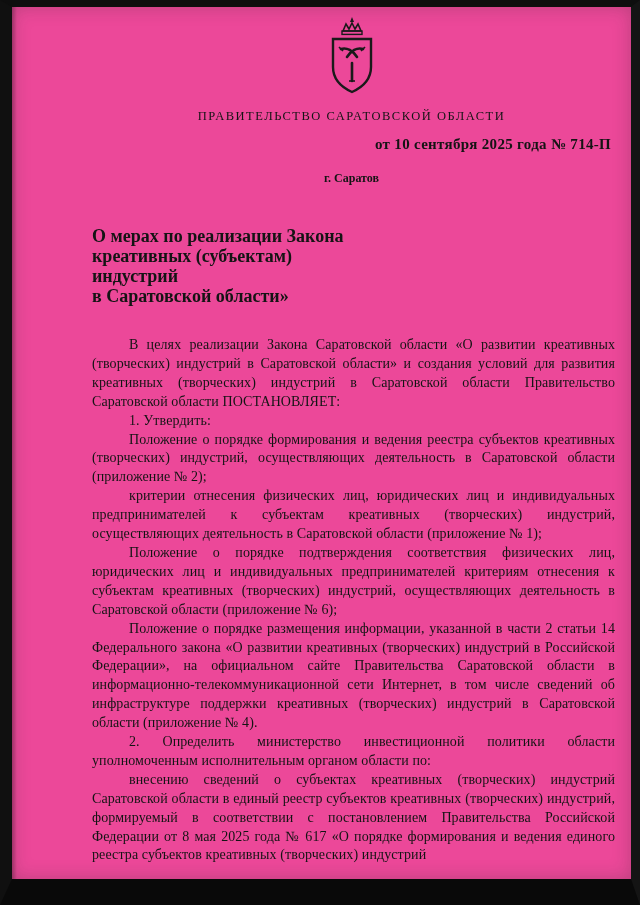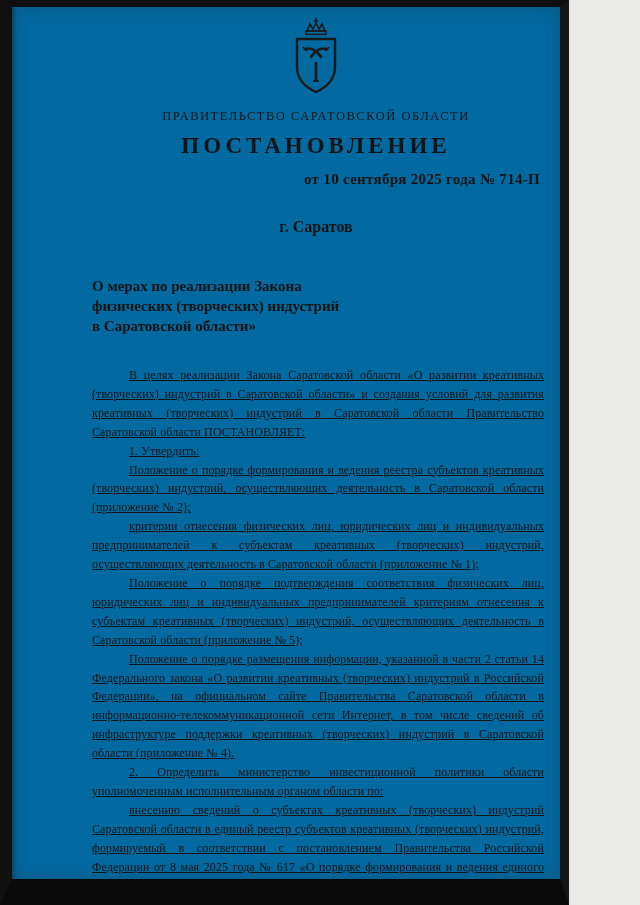--- a/index.html
+++ b/index.html
@@ -1,20 +1,20 @@
 <!DOCTYPE html>
 <html><head>
 <meta charset="utf-8">
 <style>
   html,body{margin:0;padding:0;background:#e9e9e6;}
   .page{
     position:relative;
-    width:569px;height:905px;
+    width:640px;height:905px;
     box-sizing:border-box;
-    background:#0369a1;
+    background:#ec4899;
     border-left:12px solid #101010;
     border-right:9px solid #141414;
     border-top:7px solid #0e0e0e;
     border-bottom:26px solid #090909;
     overflow:hidden;
     font-family:"Liberation Serif","DejaVu Serif",serif;
     color:#141414;
     box-shadow:inset 0 0 18px rgba(40,40,40,.25);
   }
   .content{
@@ -42,45 +42,44 @@
     margin-top:9px;
   }
   .doc-date{
     font-size:15px;
     font-weight:bold;
     margin-top:12px;
     letter-spacing:.3px;
     text-align:right;
   }
   .doc-city{
-    font-size:16px;
-    margin-top:30px;
+    font-size:12px;
+    margin-top:18px;
     font-weight:bold;
   }
   .title-block{
     margin-top:40px;
     width:278px;
     text-align:left;
   }
   .title-block div{
-    font-size:15px;
+    font-size:18px;
     font-weight:bold;
     line-height:20px;
   }
   .body-block{
     margin-top:30px;
   }
   .body-block p{
     margin:0;
-    font-size:12px;
+    font-size:14px;
     line-height:18.9px;
     text-align:justify;
     text-indent:37px;
     letter-spacing:.1px;
-    text-decoration:underline;
   }
   
   .smudge{
     position:absolute;left:0;top:0;width:5px;height:905px;
     background:linear-gradient(90deg,rgba(0,0,0,.25),rgba(0,0,0,0));
     pointer-events:none;
   }
 </style>
 </head>
 <body>
@@ -103,36 +102,35 @@
           <path d="M20 34 C26 32 32 36 36 42" stroke="#1a1a1a" stroke-width="2.6" stroke-linecap="round"></path>
           <path d="M42 34 C36 32 30 36 26 42" stroke="#1a1a1a" stroke-width="2.6" stroke-linecap="round"></path>
           <path d="M31 48 C31 54 31 60 31 66" stroke="#1a1a1a" stroke-width="2.6" stroke-linecap="round"></path>
           <path d="M18 32 L22 36" stroke="#1a1a1a" stroke-width="1.6"></path>
           <path d="M44 32 L40 36" stroke="#1a1a1a" stroke-width="1.6"></path>
           <path d="M28 66 L34 66" stroke="#1a1a1a" stroke-width="1.6"></path>
         </svg>
       </span>
 
       <div class="org-name">ПРАВИТЕЛЬСТВО САРАТОВСКОЙ ОБЛАСТИ</div>
-      <div class="doc-type">ПОСТАНОВЛЕНИЕ</div>
       <div class="doc-date">от 10 сентября 2025 года № 714-П</div>
       <div class="doc-city">г. Саратов</div>
     </div>
 
     <div class="title-block">
         <div>О мерах по реализации Закона</div>
-        <div>физических (творческих) индустрий</div>
+        <div>креативных (субъектам) индустрий</div>
         <div>в Саратовской области»</div>
       </div>
 
     <div class="body-block">
         <p>В целях реализации Закона Саратовской области «О развитии креативных (творческих) индустрий в Саратовской области» и создания условий для развития креативных (творческих) индустрий в Саратовской области Правительство Саратовской области ПОСТАНОВЛЯЕТ:</p>
         <p>1. Утвердить:</p>
         <p>Положение о порядке формирования и ведения реестра субъектов креативных (творческих) индустрий, осуществляющих деятельность в Саратовской области (приложение № 2);</p>
         <p>критерии отнесения физических лиц, юридических лиц и индивидуальных предпринимателей к субъектам креативных (творческих) индустрий, осуществляющих деятельность в Саратовской области (приложение № 1);</p>
-        <p>Положение о порядке подтверждения соответствия физических лиц, юридических лиц и индивидуальных предпринимателей критериям отнесения к субъектам креативных (творческих) индустрий, осуществляющих деятельность в Саратовской области (приложение № 5);</p>
+        <p>Положение о порядке подтверждения соответствия физических лиц, юридических лиц и индивидуальных предпринимателей критериям отнесения к субъектам креативных (творческих) индустрий, осуществляющих деятельность в Саратовской области (приложение № 6);</p>
         <p>Положение о порядке размещения информации, указанной в части 2 статьи 14 Федерального закона «О развитии креативных (творческих) индустрий в Российской Федерации», на официальном сайте Правительства Саратовской области в информационно-телекоммуникационной сети Интернет, в том числе сведений об инфраструктуре поддержки креативных (творческих) индустрий в Саратовской области (приложение № 4).</p>
         <p>2. Определить министерство инвестиционной политики области уполномоченным исполнительным органом области по:</p>
         <p>внесению сведений о субъектах креативных (творческих) индустрий Саратовской области в единый реестр субъектов креативных (творческих) индустрий, формируемый в соответствии с постановлением Правительства Российской Федерации от 8 мая 2025 года № 617 «О порядке формирования и ведения единого реестра субъектов креативных (творческих) индустрий</p>
       </div>
 
   </div>
 </div>
 
 </body></html>

